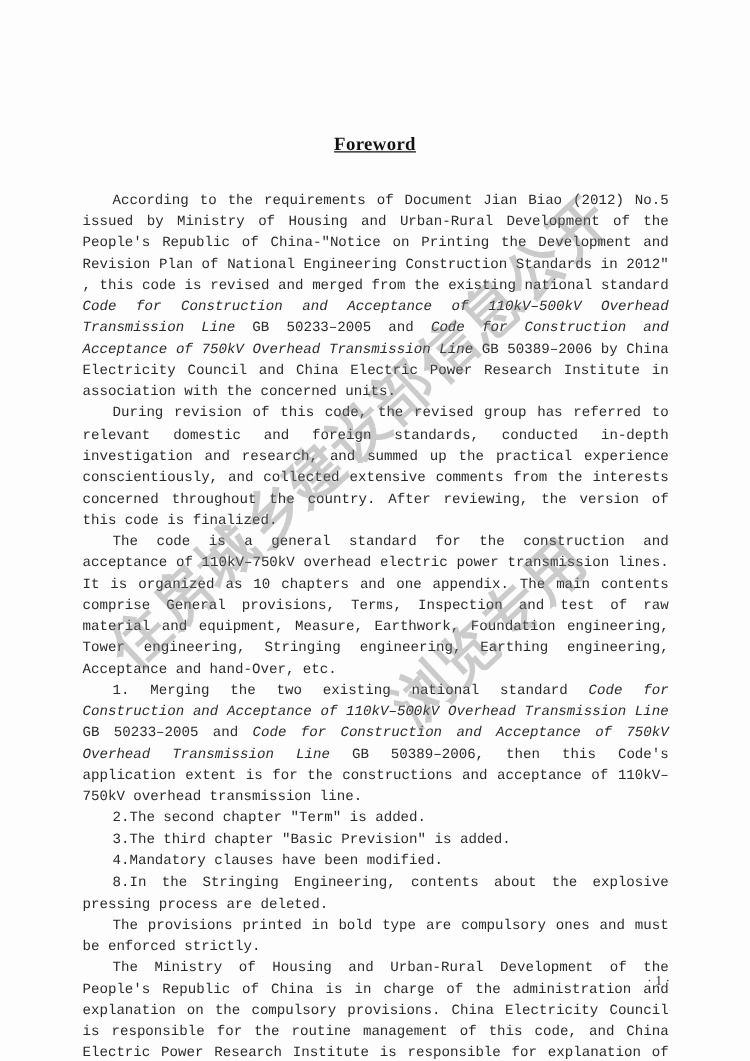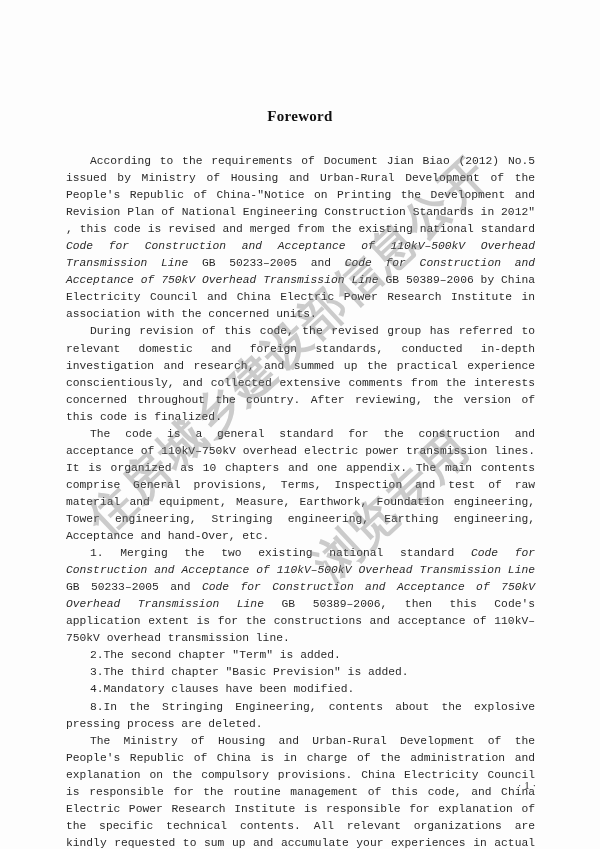--- a/index.html
+++ b/index.html
@@ -7,20 +7,21 @@
   .page {
     position: absolute; left: 0; top: 0; width: 600px; height: 849px;
     background: #fdfdfd;
     font-family: "Liberation Serif", "DejaVu Serif", serif;
     color: #2a2a2a;
   }
   .title {
     position: absolute; left: 0; width: 600px; top: 108px;
     text-align: center; font-weight: bold; font-size: 15px; color: #111;
     letter-spacing: 0.3px;
+    text-decoration: underline;
   }
   .body {
     position: absolute; left: 66px; top: 153px; width: 469px;
     font-size: 11.3px; line-height: 17.05px; text-align: justify;
   }
   .body p { margin: 0; text-indent: 24px; font-family: Liberation Mono, monospace; }
   .body i { font-style: italic; }
   .pagenum {
     position: absolute; top: 779px; left: 512px; width: 30px;
     font-size: 11px; color: #333; text-align: center;
@@ -41,20 +42,21 @@
 
   <div class="body" id="body">
     <p><span>According to the requirements of Document Jian Biao (2012) No.5 issued by Ministry of Housing and Urban-Rural Development of the People's Republic of China-"Notice on Printing the Development and Revision Plan of National Engineering Construction Standards in 2012" , this code is revised and merged from the existing national standard </span><i>Code for Construction and Acceptance of 110kV–500kV Overhead Transmission Line</i><span> GB 50233–2005 and </span><i>Code for Construction and Acceptance of 750kV Overhead Transmission Line</i><span> GB 50389–2006 by China Electricity Council and China Electric Power Research Institute in association with the concerned units.</span></p>
     <p><span>During revision of this code, the revised group has referred to relevant domestic and foreign standards, conducted in-depth investigation and research, and summed up the practical experience conscientiously, and collected extensive comments from the interests concerned throughout the country. After reviewing, the version of this code is finalized.</span></p>
     <p><span>The code is a general standard for the construction and acceptance of 110kV–750kV overhead electric power transmission lines. It is organized as 10 chapters and one appendix. The main contents comprise General provisions, Terms, Inspection and test of raw material and equipment, Measure, Earthwork, Foundation engineering, Tower engineering, Stringing engineering, Earthing engineering, Acceptance and hand-Over, etc.</span></p>
     <p><span>1. Merging the two existing national standard </span><i>Code for Construction and Acceptance of 110kV–500kV Overhead Transmission Line</i><span> GB 50233–2005 and </span><i>Code for Construction and Acceptance of 750kV Overhead Transmission Line</i><span> GB 50389–2006, then this Code's application extent is for the constructions and acceptance of 110kV–750kV overhead transmission line.</span></p>
     <p><span>2.The second chapter "Term" is added.</span></p>
     <p><span>3.The third chapter "Basic Prevision" is added.</span></p>
     <p><span>4.Mandatory clauses have been modified.</span></p>
     <p><span>8.In the Stringing Engineering, contents about the explosive pressing process are deleted.</span></p>
+    <p><span>The provisions printed in bold type are compulsory ones and must be enforced strictly.</span></p>
     <p><span>The Ministry of Housing and Urban-Rural Development of the People's Republic of China is in charge of the administration and explanation on the compulsory provisions. China Electricity Council is responsible for the routine management of this code, and China Electric Power Research Institute is responsible for explanation of the specific technical contents. All relevant organizations are kindly requested to sum up and accumulate your experiences in actual practices during the process of implementing this code. The relevant opinions and advises, whenever necessary, can be posted or passed onto China Electric Power Research Institute (Address: No. 33, South Binhe Road, Xicheng District,</span></p>
   </div>
 
   <div class="pagenum">· 1 ·</div>
 
   <div class="wm wm1">住房城乡建设部信息公开</div>
   <div class="wm wm2">浏览专用</div>
 </div>
 
 </body></html>

